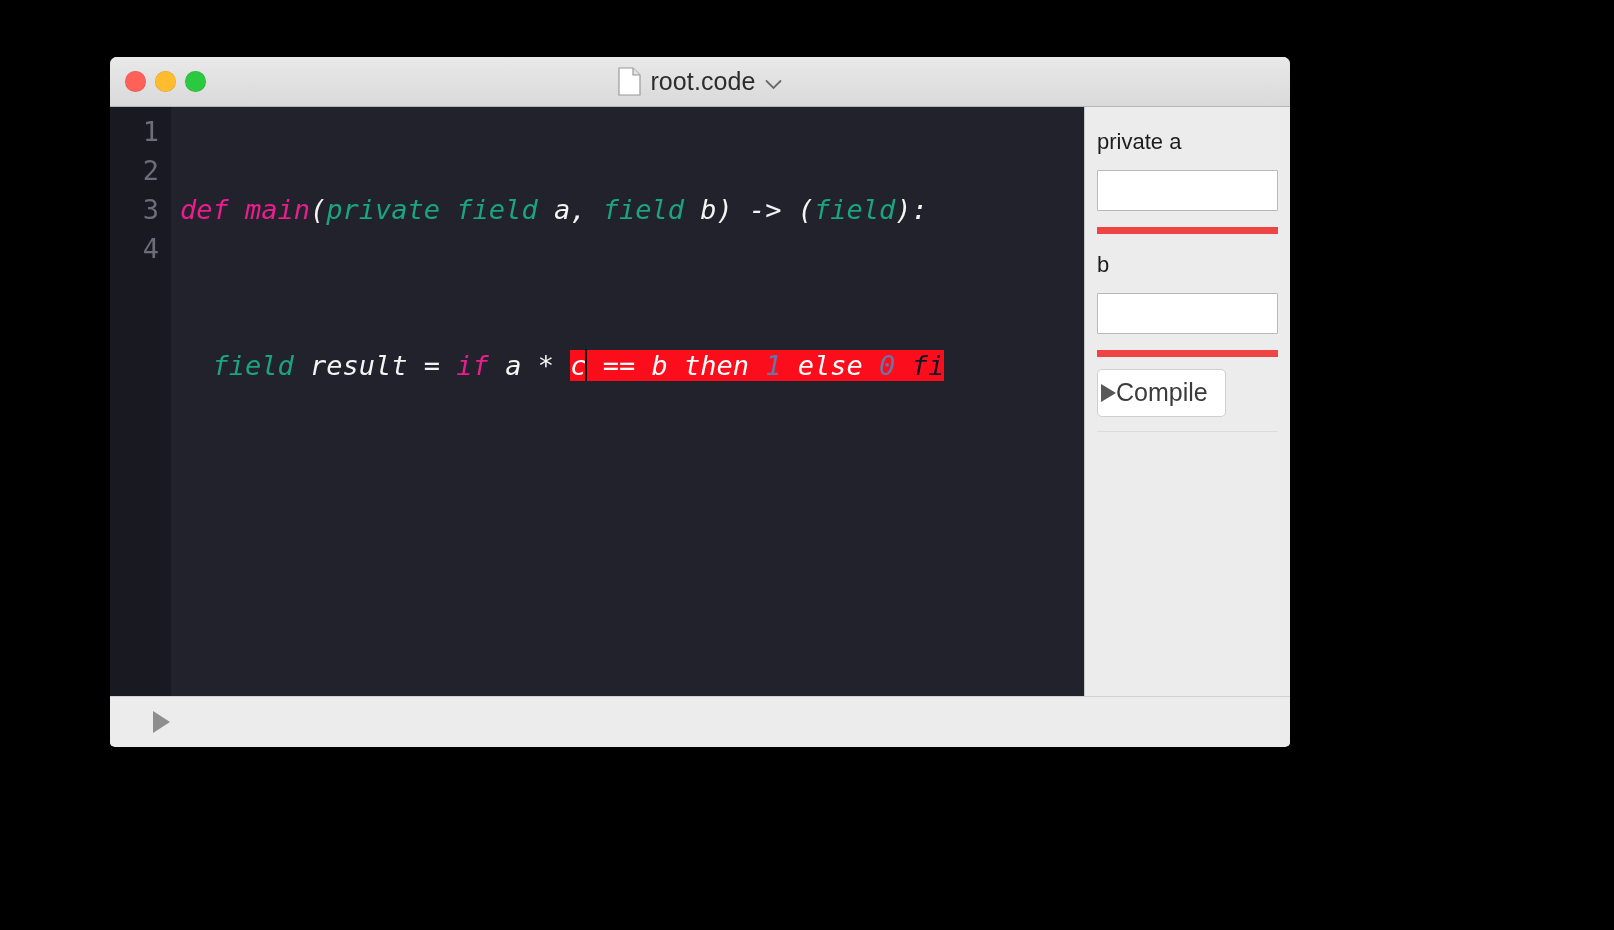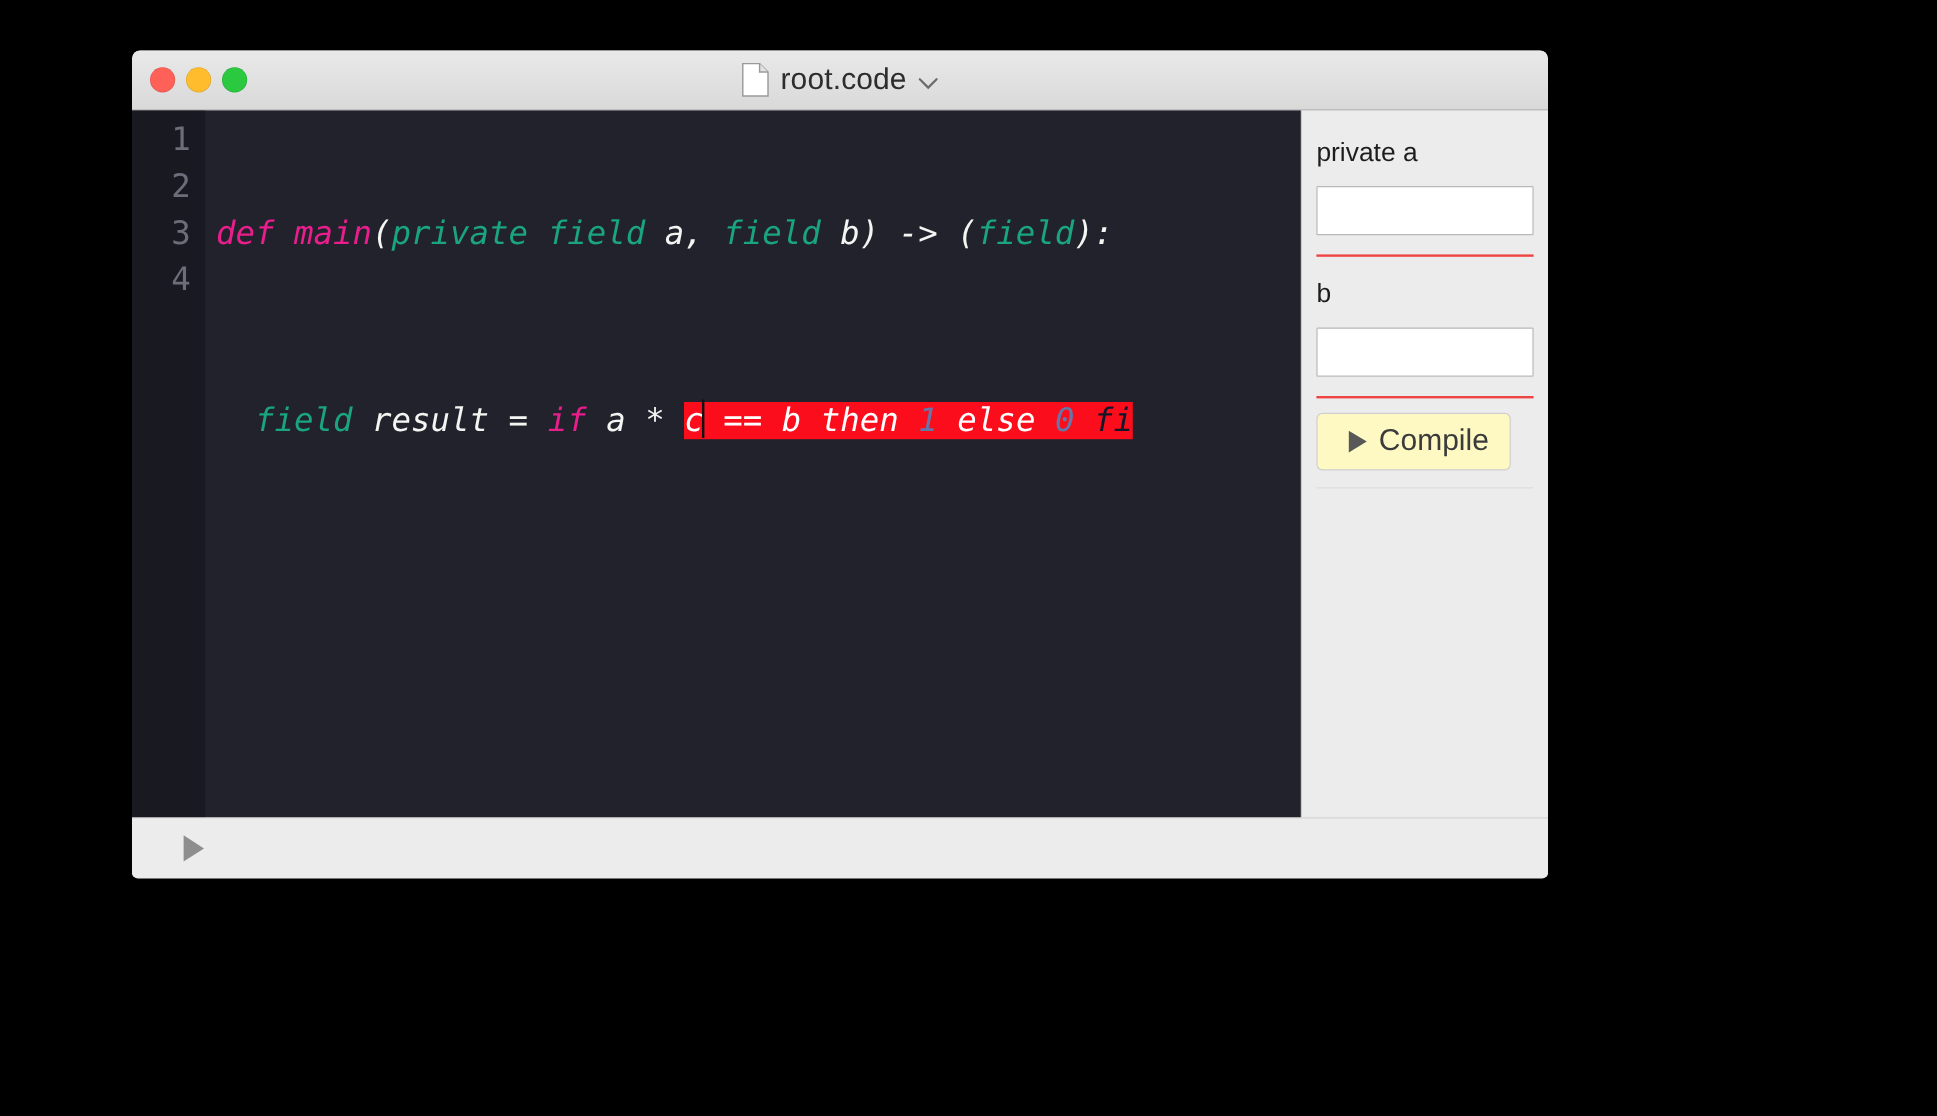--- a/index.html
+++ b/index.html
@@ -9,21 +9,21 @@
     height: 930px;
     background: #000000;
     overflow: hidden;
     font-family: "Liberation Sans", sans-serif;
   }
 
   
   .window {
     position: absolute;
     left: 110px;
-    top: 42px;
+    top: 57px;
     width: 1180px;
     height: 690px;
     border-radius: 7px 7px 5px 5px;
     overflow: hidden;
     background: #ececec;
     box-shadow: 0 10px 34px rgba(0,0,0,0.55);
   }
 
   
   .titlebar {
@@ -136,21 +136,21 @@
   }
 
   
   .sidebar {
     flex: 1;
     background: #ececec;
     border-left: 1px solid #c8c8c8;
     padding: 0 12px;
     overflow: hidden;
   }
-  .field-group { padding: 18px 0 16px 0; border-bottom: 2px solid #ef4444; }
+  .field-group { padding: 18px 0 16px 0; border-bottom: 7px solid #ef4444; }
   .field-group:first-child { padding-top: 22px; }
   .field-label {
     font-size: 22px;
     color: #1d1d1d;
     display: block;
     margin-bottom: 15px;
     font-family: "Liberation Sans", sans-serif;
   }
   .field-input {
     display: block;
@@ -162,25 +162,25 @@
     font-size: 19px;
     padding: 0 8px;
     color: #111;
     font-family: "Liberation Sans", sans-serif;
     outline: none;
   }
   .compile-row { padding: 12px 0 14px 0; border-bottom: 1px solid #dcdcdc; }
   .compile-btn {
     display: inline-flex;
     align-items: center;
-    gap: 10px;
-    background: #fef9c3;
+    gap: 0;
+    background: #ffffff;
     border: 1px solid #cfcfcf;
     border-radius: 5px;
-    padding: 8px 17px 9px 26px;
+    padding: 8px 17px 9px 3px;
     cursor: pointer;
     font-family: "Liberation Sans", sans-serif;
   }
   .compile-btn .tri { width: 0; height: 0;
     border-left: 15px solid #585858;
     border-top: 9px solid transparent;
     border-bottom: 9px solid transparent;
     display: block; }
   .compile-label { font-size: 25px; color: #3b3b3b; }
 

